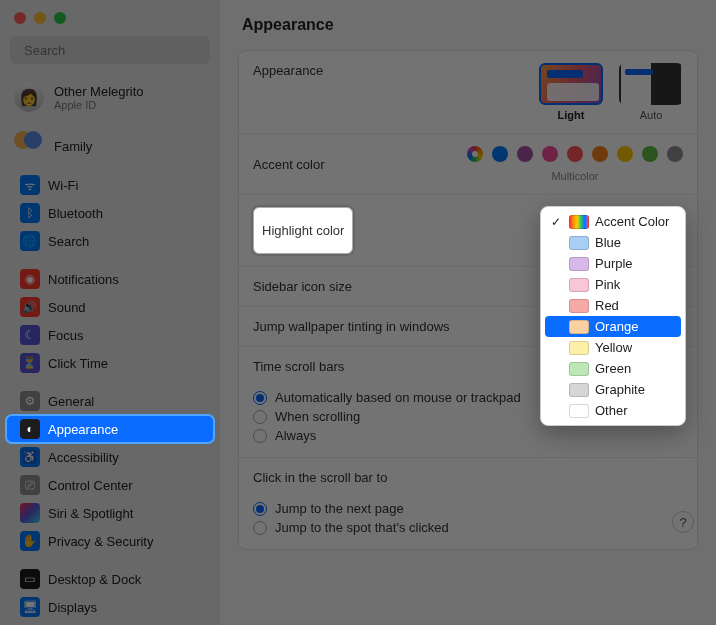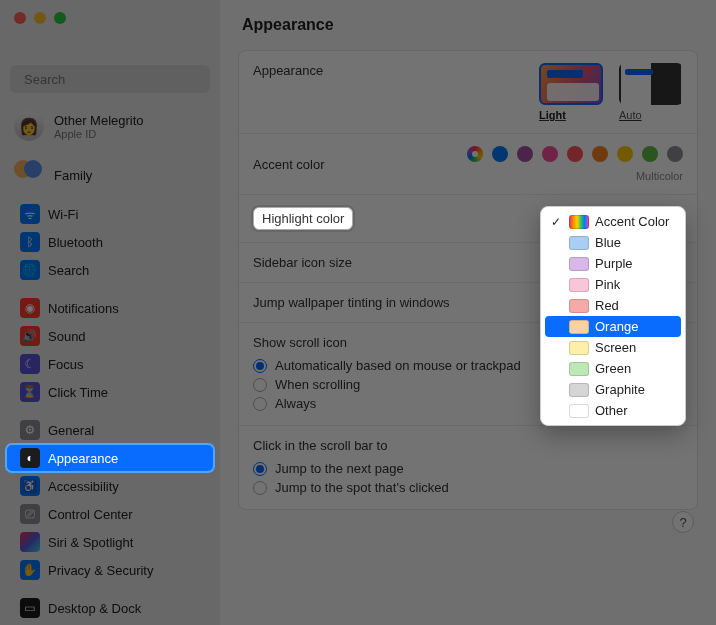--- a/index.html
+++ b/index.html
@@ -4,21 +4,21 @@
 <style>
 * { margin: 0; padding: 0; box-sizing: border-box; font-family: -apple-system, BlinkMacSystemFont, "Helvetica Neue", sans-serif; }
 body { width: 716px; height: 625px; background: #1a1a1a; overflow: hidden; position: relative; }
 .dim-overlay { position: absolute; inset: 0; background: rgba(0,0,0,0.55); z-index: 5; pointer-events: none; }
 .window { width: 716px; height: 625px; background: #f0f0f0; display: flex; }
 .traffic { position: absolute; top: 12px; left: 14px; display: flex; gap: 8px; z-index: 1; }
 .traffic span { width: 12px; height: 12px; border-radius: 50%; display: block; }
 .tr-close { background: #ff5f57; }
 .tr-min { background: #febc2e; }
 .tr-max { background: #28c840; }
-.sidebar { width: 220px; background: #e8e6e8; height: 100%; padding-top: 57px; }
+.sidebar { width: 220px; background: #e8e6e8; height: 100%; padding-top: 28px; }
 .search { margin: 8px 10px 14px; background: #d8d6d8; border-radius: 6px; padding: 5px 8px; display: flex; align-items: center; gap: 6px; color: #888; }
 .search input { border: none; background: transparent; outline: none; font-size: 13px; color: #555; width: 100%; }
 .user-row { display: flex; align-items: center; gap: 10px; padding: 4px 14px 10px; }
 .avatar { width: 30px; height: 30px; border-radius: 50%; background: linear-gradient(#eee,#bbb); display: flex; align-items: center; justify-content: center; font-size: 16px; }
 .user-text .name { font-size: 13px; color: #222; }
 .user-text .sub { font-size: 11px; color: #777; }
 .family-row { display: flex; align-items: center; gap: 10px; padding: 4px 14px 12px; }
 .family-icon { width: 30px; height: 18px; position: relative; }
 .family-icon span { position: absolute; width: 18px; height: 18px; border-radius: 50%; }
 .fa1 { left: 0; background: #f3b05a; }
@@ -44,40 +44,40 @@
 .i-priv { background: #007aff; }
 .i-desk { background: #1c1c1e; }
 .i-disp { background: #007aff; }
 .main { flex: 1; background: #f7f7f7; height: 100%; overflow: hidden; }
 .title { font-size: 16px; font-weight: 600; padding: 16px 22px 10px; color: #222; }
 .panel { background: #fff; border: 1px solid #e0e0e0; border-radius: 8px; margin: 6px 18px; padding: 0; }
 .row { display: flex; align-items: flex-start; padding: 12px 14px; border-bottom: 1px solid #eee; font-size: 13px; color: #333; }
 .row:last-child { border-bottom: none; }
 .row-label { width: 150px; flex-shrink: 0; }
 .appearance-opts { display: flex; gap: 16px; margin-left: auto; }
-.app-opt { text-align: left; text-decoration: underline; }
+.app-opt { text-align: center; }
 .app-thumb { width: 64px; height: 42px; border-radius: 6px; border: 2px solid transparent; margin-bottom: 4px; position: relative; overflow: hidden; }
 .app-opt.selected .app-thumb { border-color: #0a6bff; }
 .thumb-light { background: linear-gradient(120deg,#ff9f43,#ee5a6f,#8854d0); }
 .thumb-light::after { content:""; position:absolute; left:6px; top:5px; width:36px; height:8px; background:#0a6bff; border-radius:2px; }
 .thumb-light::before { content:""; position:absolute; left:6px; top:18px; width:52px; height:18px; background:rgba(255,255,255,0.9); border-radius:3px; }
 .thumb-dark { background: linear-gradient(120deg,#8b4513,#000); }
 .thumb-auto { background: linear-gradient(90deg,#fff 50%,#333 50%); }
 .thumb-auto::after { content:""; position:absolute; left:4px; top:4px; width:28px; height:6px; background:#0a6bff; border-radius:2px; }
 .app-opt-label { font-size: 11px; color: #555; }
 .app-opt.selected .app-opt-label { font-weight: 600; color: #222; }
 .accent-row { align-items: center; }
-.accent-colors { display: flex; gap: 8px; margin-left: auto; flex-direction: column; align-items: flex-end; }
+.accent-colors { display: flex; gap: 8px; margin-left: auto; flex-direction: column; align-items: center; }
 .accent-dots { display: flex; gap: 9px; }
 .accent-dots span { width: 16px; height: 16px; border-radius: 50%; display: block; }
 .ac-multi { background: conic-gradient(#ff3b30,#ff9500,#ffcc00,#34c759,#007aff,#af52de,#ff2d55); position: relative; }
 .ac-multi::after { content:""; position:absolute; inset:5px; background:#fff; border-radius:50%; }
 .accent-label { font-size: 11px; color: #888; }
-.highlight-badge { display: inline-block; background: #fff; border: 1px solid #aaa; border-radius: 6px; padding: 3px 8px; font-size: 13px; position: relative; z-index: 30; box-shadow: 0 0 0 2px rgba(0,0,0,0.1); }
-.radio-group { margin-top: 6px; }
+.highlight-badge { display: inline-block; background: #fff; border: 1px solid #aaa; border-radius: 6px; padding: 15px 8px; font-size: 13px; position: relative; z-index: 30; box-shadow: 0 0 0 2px rgba(0,0,0,0.1); }
+.radio-group { margin-top: 14px; }
 .radio-opt { display: flex; align-items: center; gap: 8px; padding: 2px 0; font-size: 13px; color: #333; }
 .radio { width: 14px; height: 14px; border-radius: 50%; border: 1px solid #aaa; display: inline-flex; align-items: center; justify-content: center; }
 .radio.checked { border-color: #0a6bff; }
 .radio.checked::after { content: ""; width: 8px; height: 8px; background: #0a6bff; border-radius: 50%; }
 .dropdown { position: absolute; top: 206px; left: 540px; width: 146px; background: #fff; border: 1px solid #ccc; border-radius: 8px; box-shadow: 0 8px 24px rgba(0,0,0,0.3); z-index: 50; padding: 4px 0; }
 .dd-item { display: flex; align-items: center; gap: 6px; padding: 3px 8px; font-size: 13px; color: #222; }
 .dd-item.selected { background: #0a6bff; color: #fff; border-radius: 4px; margin: 0 4px; padding: 3px 4px; }
 .dd-check { width: 14px; text-align: center; font-size: 12px; }
 .dd-swatch { width: 20px; height: 14px; border-radius: 3px; border: 1px solid rgba(0,0,0,0.15); flex-shrink: 0; }
 .sw-accent { background: linear-gradient(90deg,#ff3b30,#ff9500,#ffcc00,#34c759,#007aff,#af52de); }
@@ -232,21 +232,21 @@
 
       <div class="row">
         <div class="row-label" style="width:auto">Sidebar icon size</div>
       </div>
 
       <div class="row">
         <div class="row-label" style="width:auto">Jump wallpaper tinting in windows</div>
       </div>
 
       <div class="row" style="display:block">
-        <div>Show scroll icon</div>
+        <div>Time scroll bars</div>
         <div class="radio-group">
           <div class="radio-opt">
               <span class="radio checked"></span>
               <span>Automatically based on mouse or trackpad</span>
             </div>
           <div class="radio-opt">
               <span class="radio"></span>
               <span>When scrolling</span>
             </div>
           <div class="radio-opt">
@@ -304,21 +304,21 @@
       <span>Red</span>
     </div>
     <div class="dd-item selected">
       <span class="dd-check"></span>
       <span class="dd-swatch" style="background: rgb(252, 209, 162);"></span>
       <span>Orange</span>
     </div>
     <div class="dd-item">
       <span class="dd-check"></span>
       <span class="dd-swatch" style="background: rgb(254, 240, 168);"></span>
-      <span>Screen</span>
+      <span>Yellow</span>
     </div>
     <div class="dd-item">
       <span class="dd-check"></span>
       <span class="dd-swatch" style="background: rgb(189, 232, 182);"></span>
       <span>Green</span>
     </div>
     <div class="dd-item">
       <span class="dd-check"></span>
       <span class="dd-swatch" style="background: rgb(214, 214, 214);"></span>
       <span>Graphite</span>

